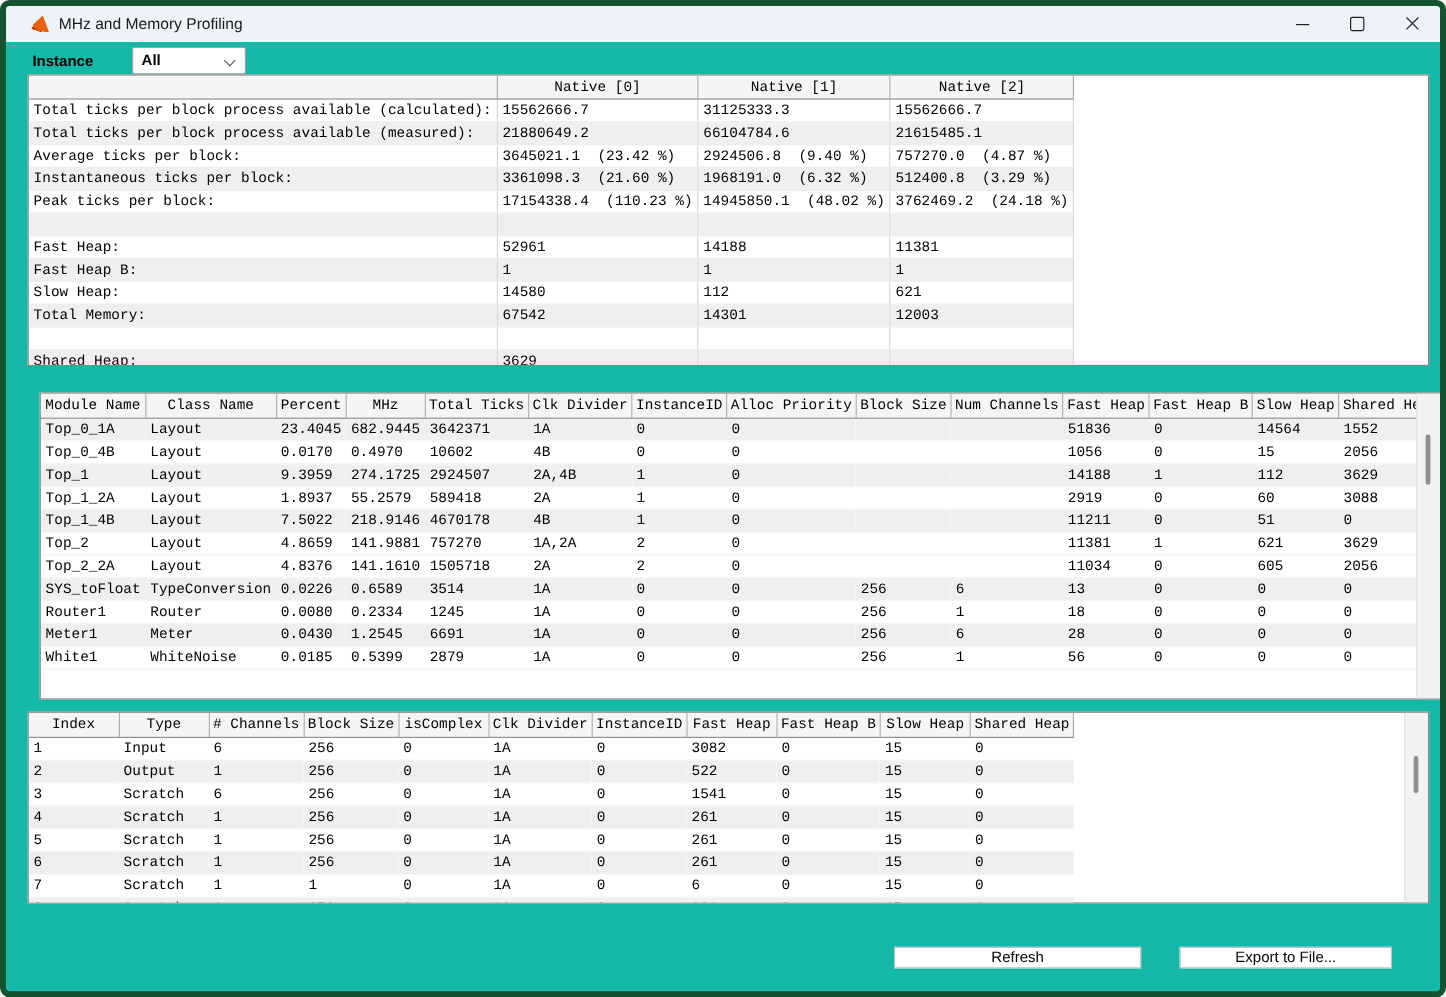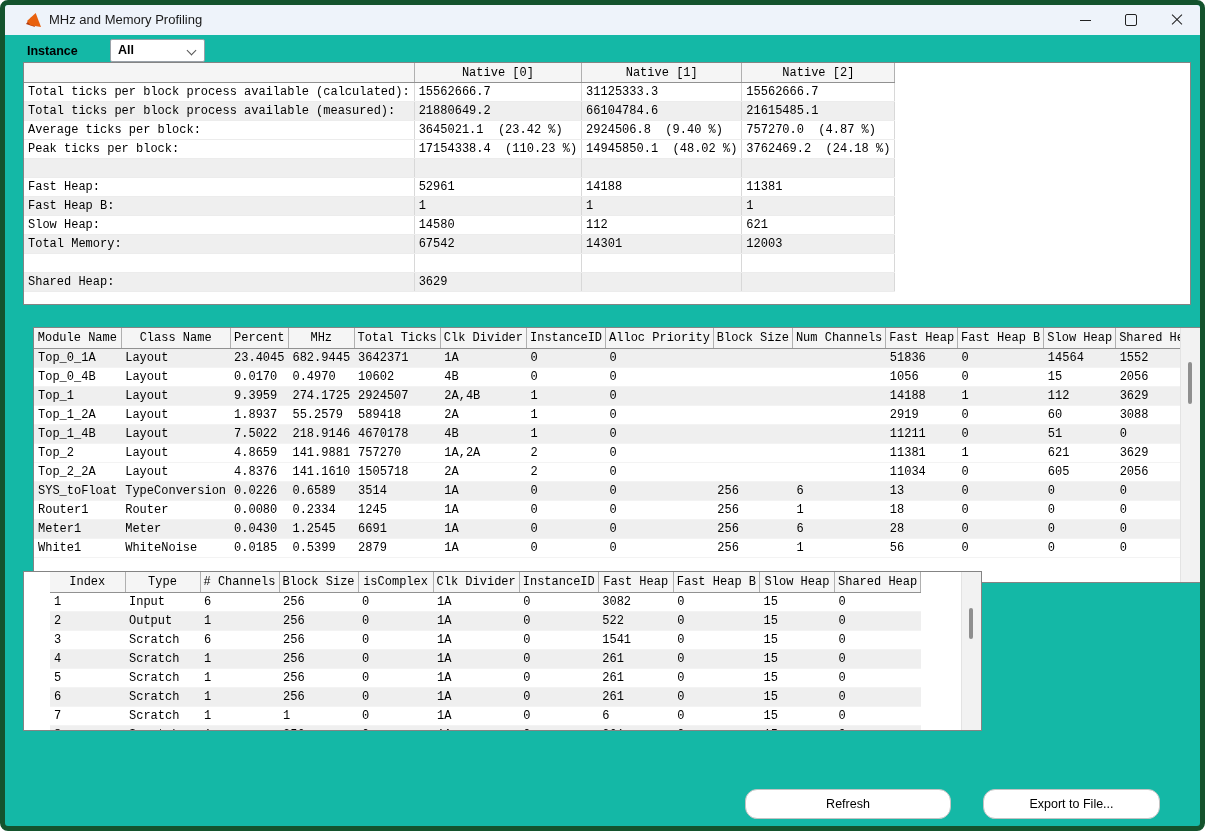--- a/index.html
+++ b/index.html
@@ -24,36 +24,36 @@
   .instance-label{position:absolute;left:22px;top:39px;font-size:12.5px;font-weight:bold;color:#000;}
   .dropdown{position:absolute;left:105px;top:34px;width:95px;height:23px;background:#fff;
             border:1px solid #9aa1a8;border-radius:2px;box-sizing:border-box;}
   .dropdown .val{position:absolute;left:7px;top:0;line-height:21px;font-size:12.5px;font-weight:bold;color:#000;}
   .chev{position:absolute;right:9px;top:7px;width:6px;height:6px;border-right:1.4px solid #555;
         border-bottom:1.4px solid #555;transform:rotate(45deg);}
   
   .panel{position:absolute;background:#fff;border:1px solid #848484;box-sizing:border-box;overflow:hidden;}
   .panel.summary{left:18px;top:57px;width:1168px;height:243px;}
   .panel.modules{left:28px;top:322px;width:1168px;height:256px;}
-  .panel.buffers{left:18px;top:566px;width:959px;height:160px;padding-left:26px;}
+  .panel.buffers{left:18px;top:588px;width:1168px;height:160px;}
   table{border-collapse:collapse;table-layout:fixed;font-size:12px;color:#000;font-family:Liberation Mono, monospace;}
   th{height:19px;background:#f5f5f5;font-weight:normal;text-align:center;overflow:hidden;
      border-right:1px solid #b0b0b0;border-bottom:1px solid #919191;padding:0 3px;white-space:pre;}
   td{height:18px;padding:0 4px;overflow:hidden;white-space:pre;text-align:left;}
   tr.stripe td{background:#efefef;}
   .summary td{border-right:1px solid #d8d8d8;border-bottom:1px solid #ececec;}
   .modules td,.buffers td{border-bottom:1px solid #f3f3f3;}
   .modules th,.buffers th{height:20px;}
   
   .vscroll{position:absolute;top:0;right:0;bottom:0;width:19px;background:#f2f2f2;border-left:1px solid #e3e3e3;}
   .vthumb{position:absolute;left:7px;width:4px;background:#8f8f8f;border-radius:2px;}
   .modules .vthumb{top:34px;height:42px;}
   .buffers .vthumb{top:36px;height:31px;}
   
-  .btn{position:absolute;height:30px;background:#fff;border:1px solid #c3c3c3;border-radius:12px;
+  .btn{position:absolute;height:18px;background:#fff;border:1px solid #c3c3c3;border-radius:0;
        font-size:12.5px;color:#000;display:flex;align-items:center;justify-content:center;box-sizing:border-box;}
   .btn.refresh{left:740px;top:784px;width:206px;}
   .btn.export{left:978px;top:784px;width:177px;}
 </style>
 </head>
 <body>
 
 <div class="window">
 
   <div class="titlebar">
@@ -107,20 +107,26 @@
             <td>21880649.2</td>
             <td>66104784.6</td>
             <td>21615485.1</td>
           </tr>
           <tr>
             <td>Average ticks per block:</td>
             <td>3645021.1  (23.42 %)</td>
             <td>2924506.8  (9.40 %)</td>
             <td>757270.0  (4.87 %)</td>
           </tr>
+          <tr class="stripe">
+            <td>Instantaneous ticks per block:</td>
+            <td>3361098.3  (21.60 %)</td>
+            <td>1968191.0  (6.32 %)</td>
+            <td>512400.8  (3.29 %)</td>
+          </tr>
           <tr>
             <td>Peak ticks per block:</td>
             <td>17154338.4  (110.23 %)</td>
             <td>14945850.1  (48.02 %)</td>
             <td>3762469.2  (24.18 %)</td>
           </tr>
           <tr class="stripe">
             <td></td>
             <td></td>
             <td></td>

